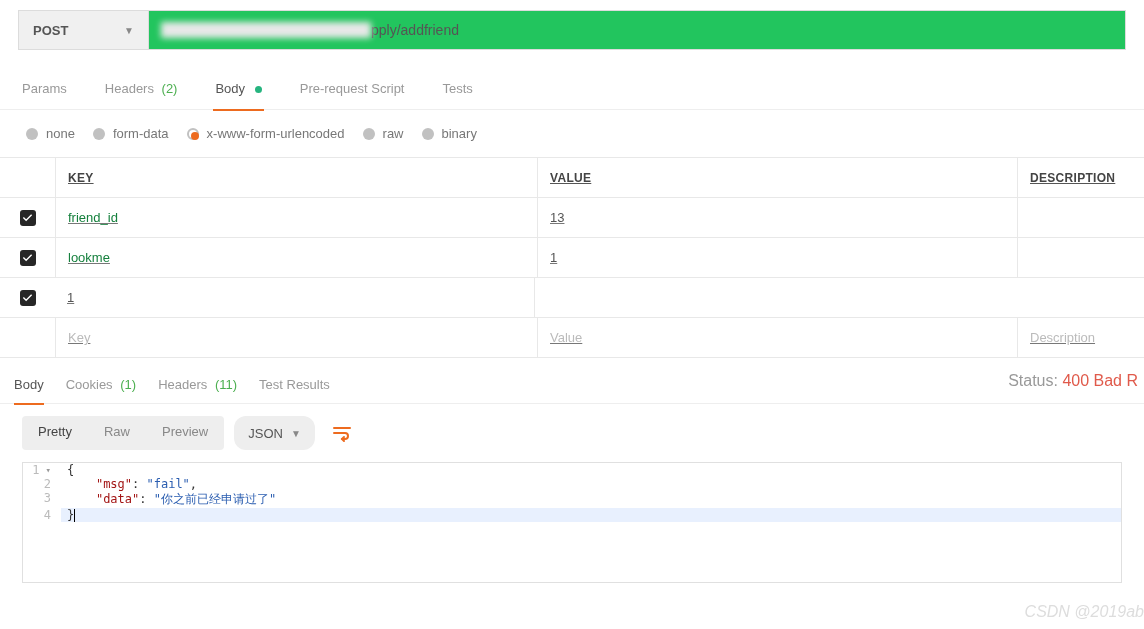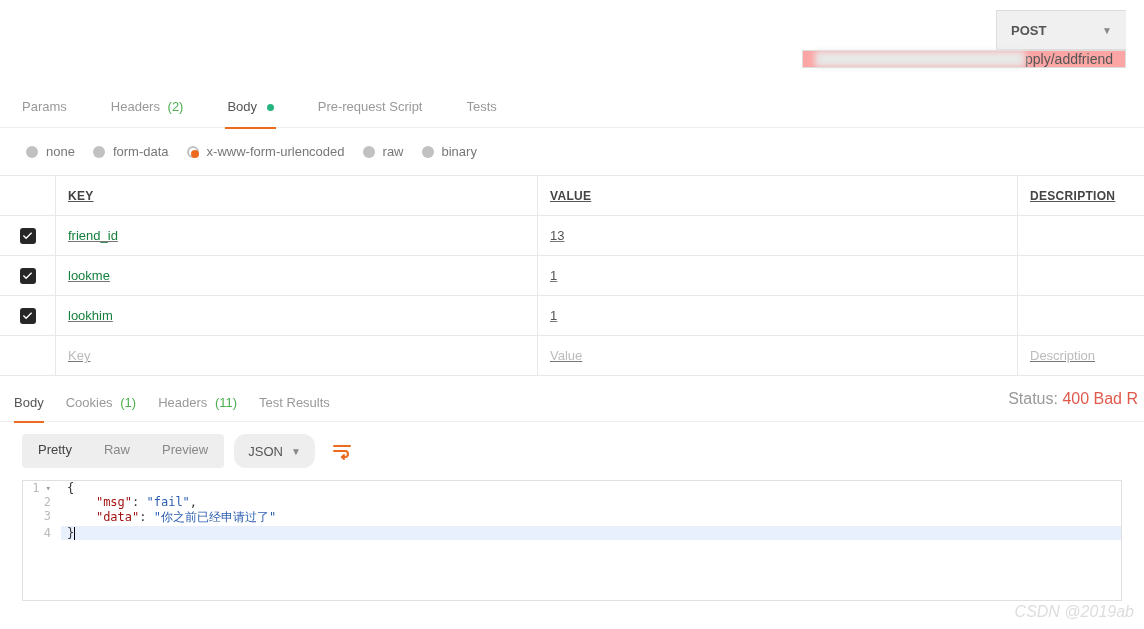--- a/index.html
+++ b/index.html
@@ -1,22 +1,22 @@
 <!DOCTYPE html>
 <html><head>
   <meta charset="utf-8">
   <style>
     * { box-sizing: border-box; margin: 0; padding: 0; }
     body { font-family: -apple-system, BlinkMacSystemFont, "Segoe UI", Helvetica, Arial, sans-serif; font-size: 13px; color: #777; background: #fff; width: 1144px; height: 629px; overflow: hidden; position: relative; }
-    .url-bar { display: flex; align-items: flex-end; padding: 10px 18px 10px 18px; background: #fff; flex-direction: column; }
+    .url-bar { display: flex; align-items: flex-start; padding: 10px 18px 10px 18px; background: #fff; }
     .method-select { display: flex; align-items: center; justify-content: space-between; width: 130px; height: 40px; padding: 0 14px; background: #f0f0f0; border: 1px solid #dcdcdc; border-right: none; font-weight: 600; color: #555; cursor: pointer; }
     .method-select .caret { color: #888; font-size: 10px; }
-    .url-input { flex: 1; height: 40px; padding: 0 12px; border: 1px solid #dcdcdc; background: #fca5a5; color: #555; font-size: 14px; display: flex; align-items: center; }
+    .url-input { flex: 1; height: 40px; padding: 0 12px; border: 1px solid #dcdcdc; background: #22c55e; color: #555; font-size: 14px; display: flex; align-items: center; }
     .url-input .blur { display:inline-block; width: 210px; height: 16px; background: #e8e8e8; filter: blur(3px); margin-right: 0px; }
-    .tabs { display: flex; align-items: center; gap: 6px; padding: 14px 20px 0 20px; border-bottom: 1px solid #eee; height: 50px; }
+    .tabs { display: flex; align-items: center; gap: 0; padding: 14px 20px 0 20px; border-bottom: 1px solid #eee; height: 50px; }
     .tab { padding: 8px 2px 14px 2px; margin-right: 34px; color: #999; cursor: pointer; position: relative; }
     .tab.active { color: #555; }
     .tab.active::after { content:""; position:absolute; left:0; right:0; bottom:-1px; height:2px; background:#ed6b1f; }
     .tab .count-green { color: #4caf50; margin-left: 4px; }
     .tab .dot-green { display:inline-block; width:7px; height:7px; border-radius:50%; background:#26b47f; margin-left:6px; vertical-align:middle; }
     .body-types { display:flex; align-items:center; gap: 18px; padding: 16px 26px; }
     .radio-item { display:flex; align-items:center; gap:8px; color:#777; cursor:pointer; }
     .radio-dot { width:12px; height:12px; border-radius:50%; background:#c1c1c1; display:inline-block; }
     .radio-dot.sel { background: radial-gradient(#f46b1f 0 40%, #fff 45% 55%, #c1c1c1 60% 100%); background:#fff; border:2px solid #c1c1c1; position:relative; width:12px; height:12px; }
     .radio-dot.sel::after { content:""; position:absolute; top:2px; left:2px; width:8px; height:8px; border-radius:50%; background:#ed6b1f; }
@@ -48,21 +48,21 @@
     .editor { margin: 0 22px; border:1px solid #e0e0e0; font-family: Consolas, Monaco, monospace; font-size:12px; }
     .editor-line { display:flex; }
     .gutter { width:38px; text-align:right; padding-right:10px; color:#bbb; background:#fff; user-select:none; }
     .code { flex:1; padding-left:6px; white-space:pre; color:#333; }
     .editor-line.hl { background:#e8f0fe; }
     .code .key-j { color:#a31515; }
     .code .str { color:#2a5db0; }
     .code .punc { color:#333; }
     .fold { display:inline-block; font-size:9px; color:#999; margin-left:4px; }
     .gutter-wrap { display:flex; align-items:center; justify-content:flex-end; gap:2px; }
-    .watermark { position:absolute; right:10px; bottom:8px; color:#ddd; font-size:16px; font-style:italic; pointer-events:none; }
+    .watermark { position:absolute; right:0; bottom:8px; color:#ddd; font-size:16px; font-style:italic; pointer-events:none; }
   </style>
 </head>
 <body>
 
 <div class="url-bar">
   <div class="method-select">
     <span>POST</span>
     <span class="caret">▼</span>
   </div>
   <div class="url-input">
@@ -140,21 +140,20 @@
     <div class="desc"></div>
   </div>
   <div class="row">
     <div class="chk">
         <div class="checkbox">
           <svg viewBox="0 0 16 16">
             <path d="M2 8l4 4 8-8" fill="none" stroke="#fff" stroke-width="2"></path>
           </svg>
         </div>
       </div>
-    <div class="key">lookhim</div>
     <div class="value">1</div>
     <div class="desc"></div>
   </div>
   <div class="row placeholder">
     <div class="chk"></div>
     <div class="key">Key</div>
     <div class="value">Value</div>
     <div class="desc">Description</div>
   </div>
 </div>

